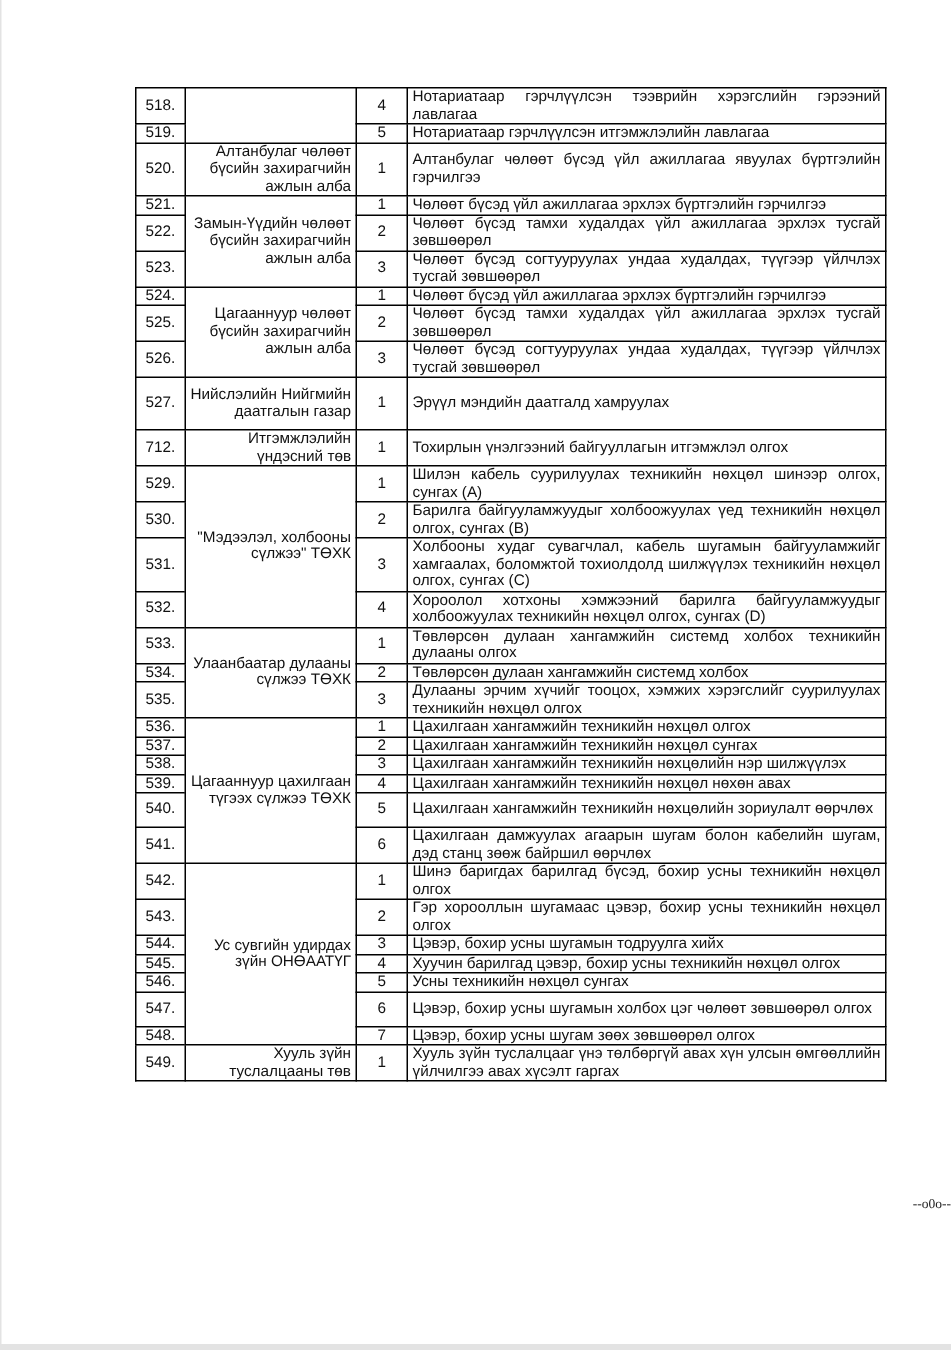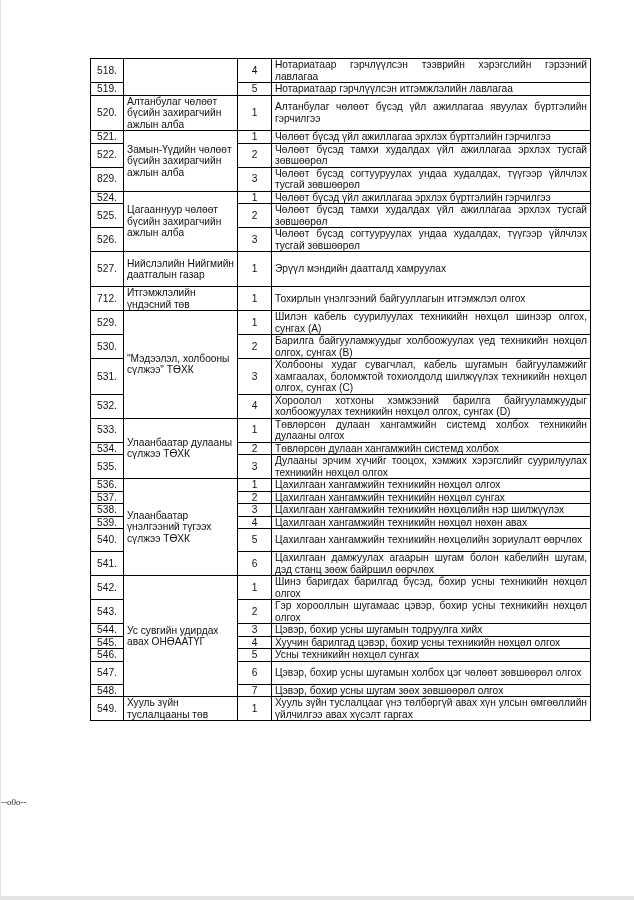--- a/index.html
+++ b/index.html
@@ -13,25 +13,25 @@
   }
   table.reg {
     position: absolute; left: 89px; top: 58px; width: 501px;
     border-collapse: collapse; table-layout: fixed;
     font-size: 10.2px; line-height: 11.5px; color: #111;
   }
   table.reg td {
     border: 1px solid #000; padding: 0 3px; vertical-align: middle;
   }
   td.no { width: 26px; text-align: center; padding-left: 3px; }
-  td.org { width: 108px; text-align: left; padding: 0 2px; }
+  td.org { width: 108px; text-align: right; padding: 0 2px; }
   td.sub { width: 28px; text-align: center; }
   td.svc { text-align: justify; text-align-last: left; padding: 0 4px; }
   .end-mark {
-    position: absolute; left: 0; width: 633px; top: 797px; text-align: left;
+    position: absolute; left: 0; width: 633px; top: 797px; text-align: right;
     font-family: "Liberation Serif", serif; font-size: 9px; color: #222;
   }
   .page-num {
     position: absolute; left: 0; width: 633px; top: 843px; text-align: center;
     font-family: "Liberation Serif", serif; font-size: 12px; color: #111;
   }
 </style>
 </head>
 <body>
 
@@ -66,21 +66,21 @@
         <td class="org" rowspan="3">Замын-Үүдийн чөлөөт бүсийн захирагчийн ажлын алба</td>
         <td class="sub">1</td>
         <td class="svc">Чөлөөт бүсэд үйл ажиллагаа эрхлэх бүртгэлийн гэрчилгээ</td>
       </tr>
       <tr style="height:23px">
         <td class="no">522.</td>
         <td class="sub">2</td>
         <td class="svc">Чөлөөт бүсэд тамхи худалдах үйл ажиллагаа эрхлэх тусгай зөвшөөрөл</td>
       </tr>
       <tr style="height:23px">
-        <td class="no">829.</td>
+        <td class="no">523.</td>
         <td class="sub">3</td>
         <td class="svc">Чөлөөт бүсэд согтууруулах ундаа худалдах, түүгээр үйлчлэх тусгай зөвшөөрөл</td>
       </tr>
       <tr style="height:12px">
         <td class="no">524.</td>
         <td class="org" rowspan="3">Цагааннуур чөлөөт бүсийн захирагчийн ажлын алба</td>
         <td class="sub">1</td>
         <td class="svc">Чөлөөт бүсэд үйл ажиллагаа эрхлэх бүртгэлийн гэрчилгээ</td>
       </tr>
       <tr style="height:23px">
@@ -137,21 +137,21 @@
         <td class="sub">2</td>
         <td class="svc">Төвлөрсөн дулаан хангамжийн системд холбох</td>
       </tr>
       <tr style="height:23px">
         <td class="no">535.</td>
         <td class="sub">3</td>
         <td class="svc">Дулааны эрчим хүчийг тооцох, хэмжих хэрэгслийг суурилуулах техникийн нөхцөл олгох</td>
       </tr>
       <tr style="height:12px">
         <td class="no">536.</td>
-        <td class="org" rowspan="6">Улаанбаатар үнэлгээний түгээх сүлжээ ТӨХК</td>
+        <td class="org" rowspan="6">Цагааннуур цахилгаан түгээх сүлжээ ТӨХК</td>
         <td class="sub">1</td>
         <td class="svc">Цахилгаан хангамжийн техникийн нөхцөл олгох</td>
       </tr>
       <tr style="height:12px">
         <td class="no">537.</td>
         <td class="sub">2</td>
         <td class="svc">Цахилгаан хангамжийн техникийн нөхцөл сунгах</td>
       </tr>
       <tr style="height:12px">
         <td class="no">538.</td>
@@ -168,21 +168,21 @@
         <td class="sub">5</td>
         <td class="svc">Цахилгаан хангамжийн техникийн нөхцөлийн зориулалт өөрчлөх</td>
       </tr>
       <tr style="height:23px">
         <td class="no">541.</td>
         <td class="sub">6</td>
         <td class="svc">Цахилгаан дамжуулах агаарын шугам болон кабелийн шугам, дэд станц зөөж байршил өөрчлөх</td>
       </tr>
       <tr style="height:23px">
         <td class="no">542.</td>
-        <td class="org" rowspan="7">Ус сувгийн удирдах авах ОНӨААТҮГ</td>
+        <td class="org" rowspan="7">Ус сувгийн удирдах зүйн ОНӨААТҮГ</td>
         <td class="sub">1</td>
         <td class="svc">Шинэ баригдах барилгад бүсэд, бохир усны техникийн нөхцөл олгох</td>
       </tr>
       <tr style="height:23px">
         <td class="no">543.</td>
         <td class="sub">2</td>
         <td class="svc">Гэр хорооллын шугамаас цэвэр, бохир усны техникийн нөхцөл олгох</td>
       </tr>
       <tr style="height:12px">
         <td class="no">544.</td>

